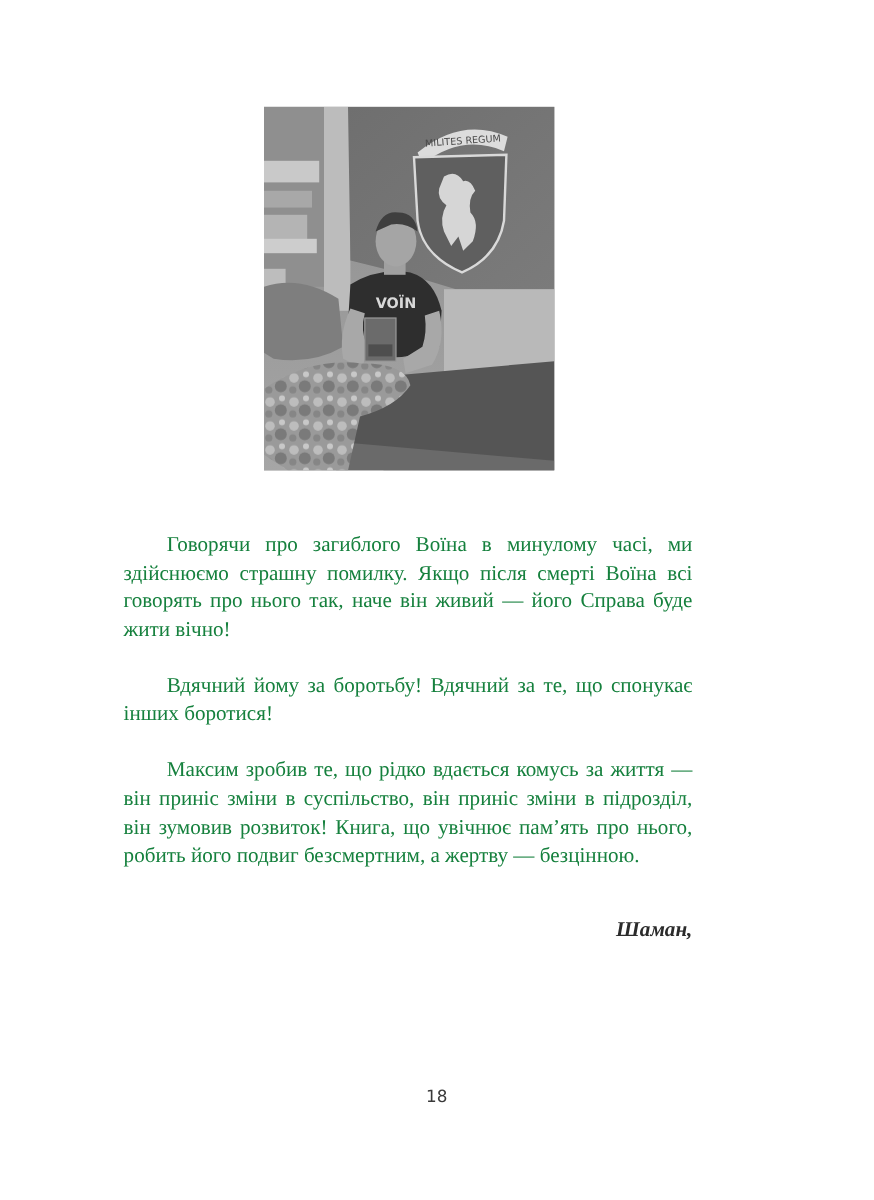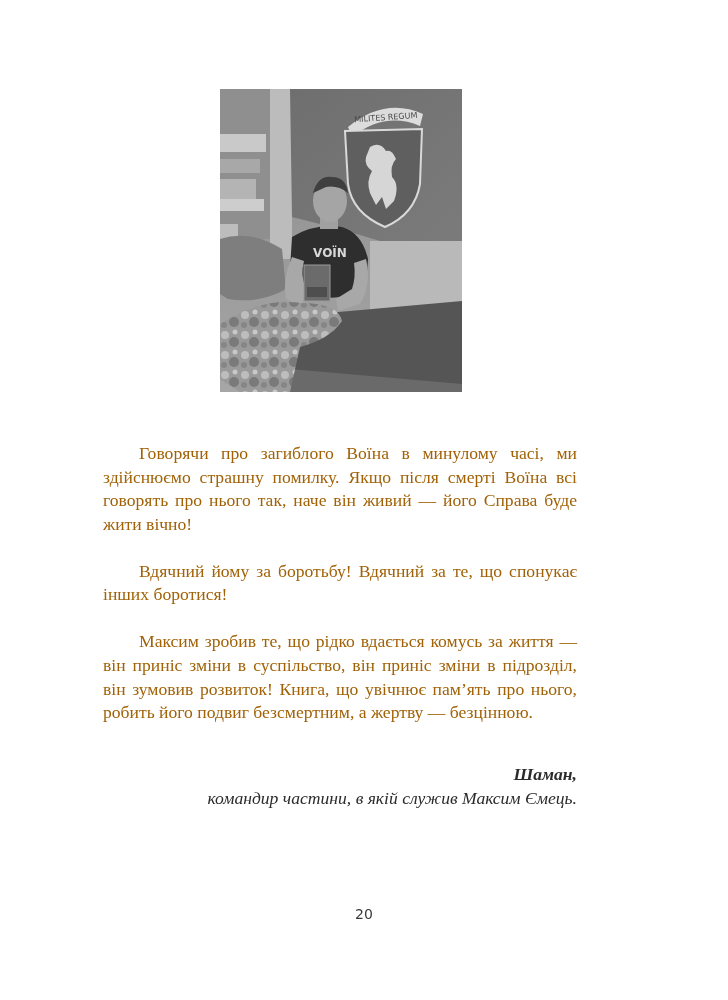--- a/index.html
+++ b/index.html
@@ -36,21 +36,21 @@
 
     
     .text-block {
       position: absolute;
       left: 103px;
       top: 442px;
       width: 474px;
       font-size: 17.6px;
       line-height: 23.6px;
       text-align: justify;
-      color: #a16207;
+      color: #15803d;
     }
     .text-block p {
       margin: 0 0 23.4px 0;
       text-indent: 36px;
       hyphens: manual;
     }
 
     
     .signature {
       position: absolute;
@@ -146,17 +146,16 @@
   </div>
 
   <div class="text-block">
     <p>Говорячи про загиблого Воїна в минулому часі, ми здійснюємо страшну помилку. Якщо після смерті Воїна всі говорять про нього так, наче він живий — його Справа буде жити вічно!</p>
     <p>Вдячний йому за боротьбу! Вдячний за те, що спонукає інших боротися!</p>
     <p>Максим зробив те, що рідко вдається комусь за жит­тя — він приніс зміни в суспільство, він приніс зміни в під­розділ, він зумовив розвиток! Книга, що увічнює пам’ять про нього, робить його подвиг безсмертним, а жертву — безцінною.</p>
   </div>
 
   <div class="signature">
     <div class="sig-name">Шаман,</div>
-    <div class="sig-title">командир частини, в якій служив Максим Ємець.</div>
   </div>
 
-  <div class="page-number">20</div>
+  <div class="page-number">18</div>
 </div>
 
 </body></html>

